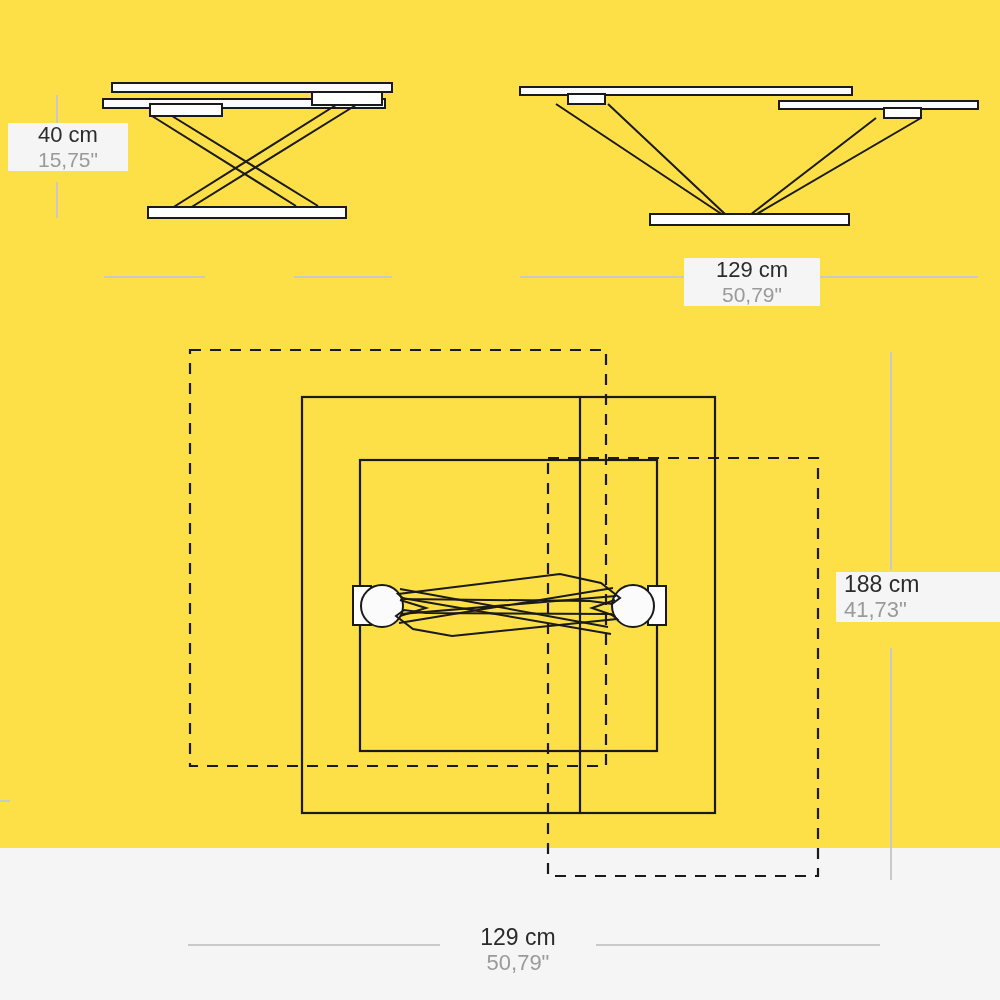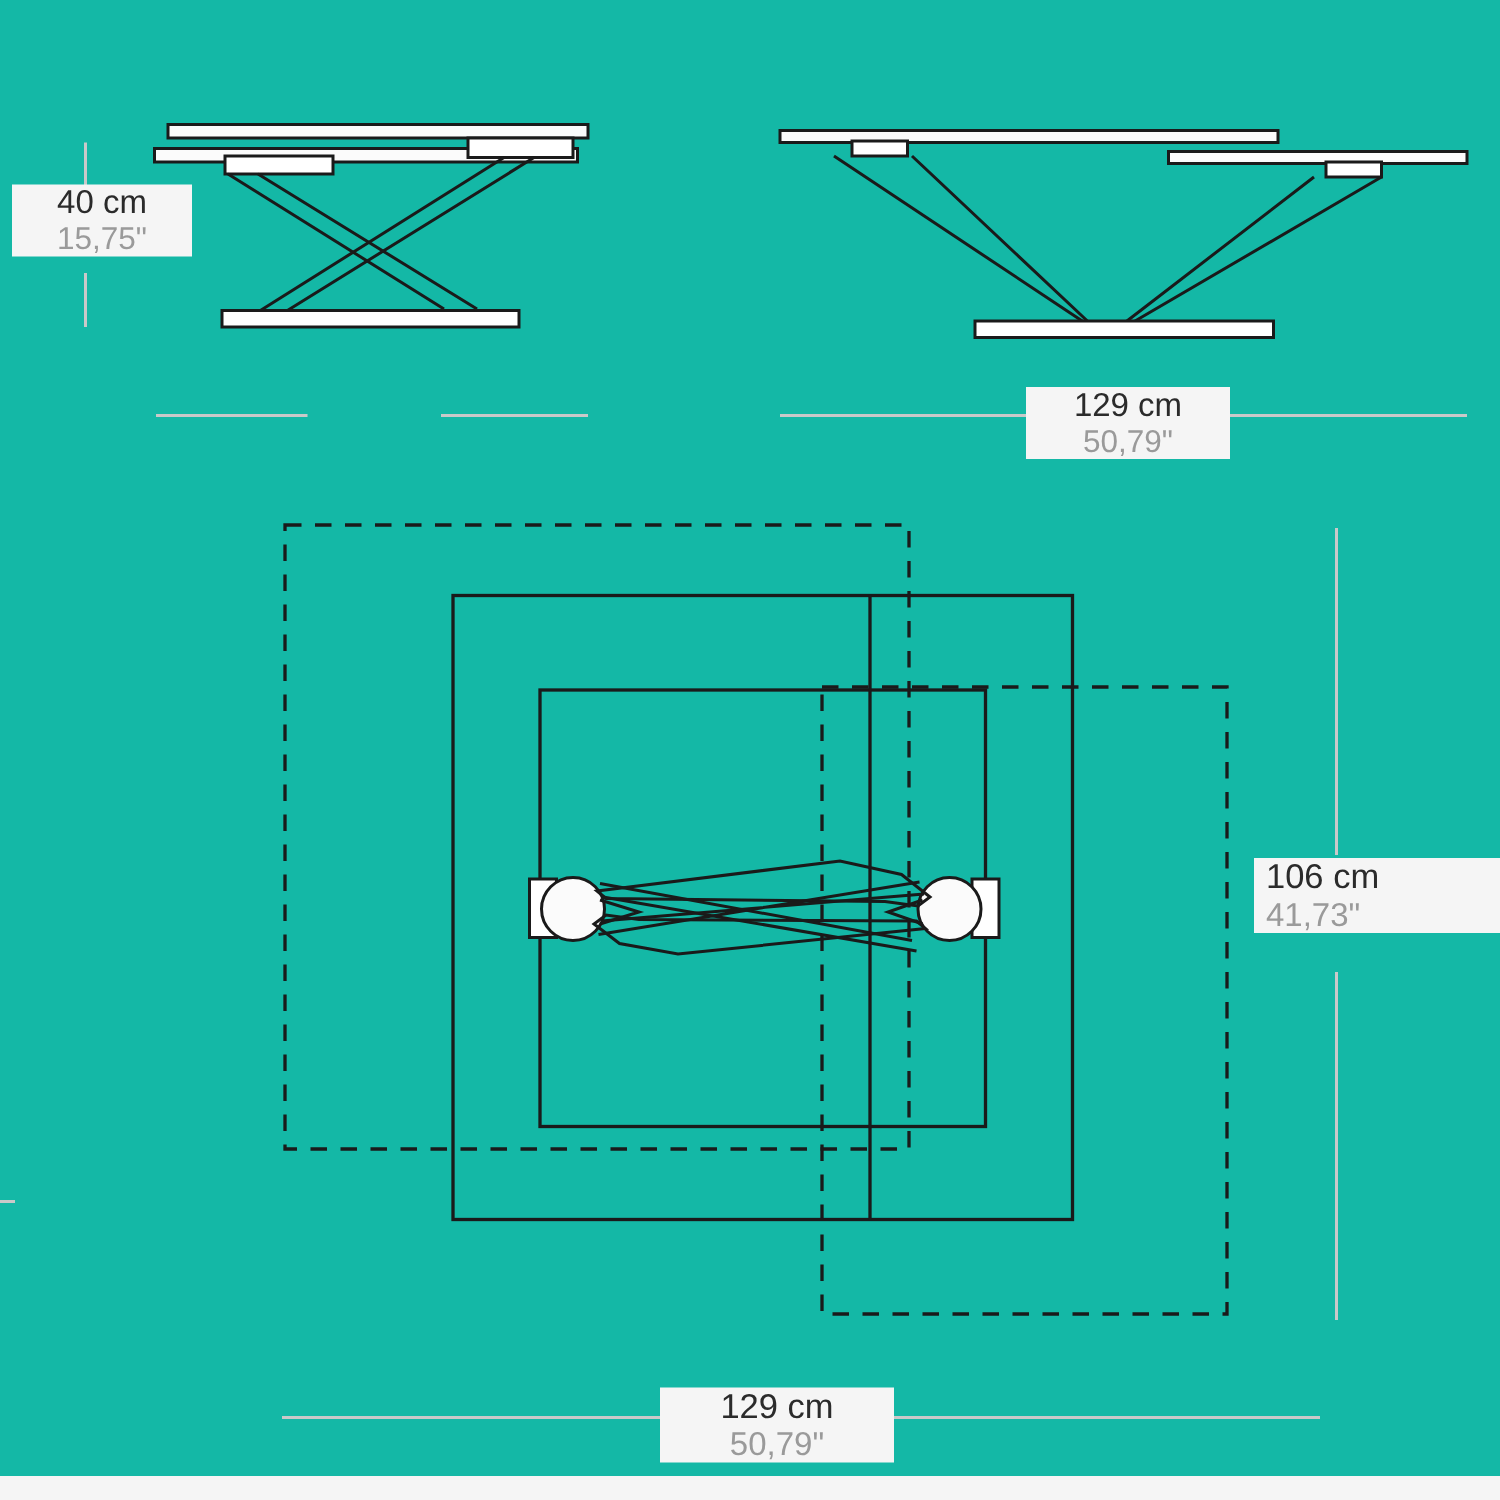--- a/index.html
+++ b/index.html
@@ -9,22 +9,22 @@
   }
   body {
     width: 1000px;
     height: 1000px;
     font-family: "Liberation Sans", sans-serif;
     overflow: hidden;
   }
   #sheet {
     position: relative;
     width: 1000px;
-    height: 984px;
-    background: #14b8a6;
+    height: 848px;
+    background: #fde047;
   }
   #drawing-svg {
     position: absolute;
     left: 0;
     top: 0;
     width: 1000px;
     height: 1000px;
   }
   .dim-label {
     position: absolute;
@@ -185,21 +185,21 @@
     <span class="dim-imperial">15,75"</span>
   </div>
 
 
   <div class="dim-label" id="label-width-right">
     <span class="dim-metric">129 cm</span>
     <span class="dim-imperial">50,79"</span>
   </div>
 
   <div class="dim-label" id="label-depth-right">
-    <span class="dim-metric">106 cm</span>
+    <span class="dim-metric">188 cm</span>
     <span class="dim-imperial">41,73"</span>
   </div>
 
   <div class="dim-label" id="label-width-bottom">
     <span class="dim-metric">129 cm</span>
     <span class="dim-imperial">50,79"</span>
   </div>
 
 </div>
 

